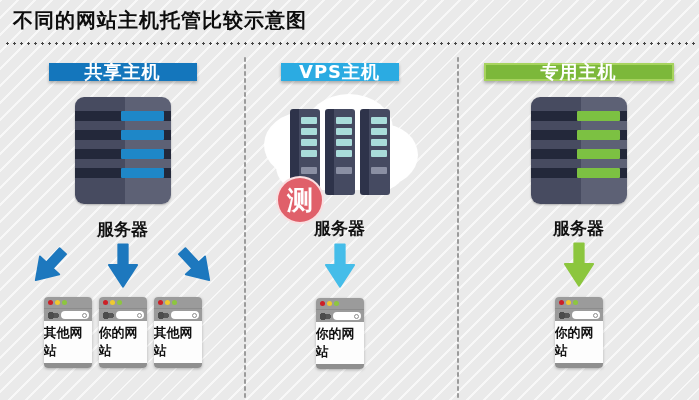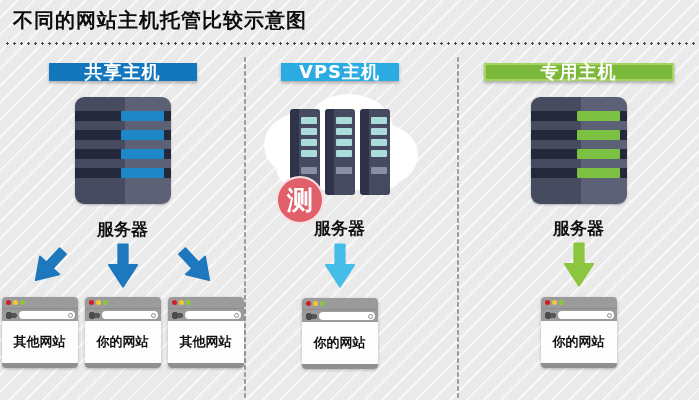--- a/index.html
+++ b/index.html
@@ -79,21 +79,21 @@
   .a-right { right: 14px; top: 4px; transform: rotate(-43deg); }
   .arrow-shared    { color: var(--arrow-shared, #1d78be); }
   .arrow-vps       { color: var(--arrow-vps, #45bde9); }
   .arrow-dedicated { color: var(--arrow-dedicated, #8cc63e); }
   .single-arrow { margin-top: 4px; }
   #col-dedicated .single-arrow { margin-top: 2px; }
 
   
   .winrow { display: flex; gap: 7px; margin-top: 3px; }
   #col-vps .winrow { margin-top: 9px; } #col-dedicated .winrow { margin-top: 8px; }
-  .bwin { width: 76px; border-radius: 4px; overflow: hidden;
+  .bwin { width: 48px; border-radius: 4px; overflow: hidden;
           box-shadow: 0 1px 3px rgba(0,0,0,.25); background: #fff; }
   .bw-top { height: 11px; background: #9b9b9b; display: flex; align-items: center;
             padding-left: 4px; gap: 2px; }
   .dot { width: 5px; height: 5px; border-radius: 50%; display: block; }
   .dr { background: #cc2027; } .dy { background: #f0c930; } .dg { background: #8dc63f; }
   .bw-bar { height: 13px; background: #9b9b9b; border-top: 1px solid #8c8c8c;
             display: flex; align-items: center; padding: 0 3px; gap: 2px; }
   .navbtns { width: 12px; height: 7px; flex: none;
              background: radial-gradient(circle 3.5px at 4px 3.5px, #4c4c4c 98%, rgba(0,0,0,0)),
                          radial-gradient(circle 3px at 9px 3.5px, #565656 98%, rgba(0,0,0,0)); }

